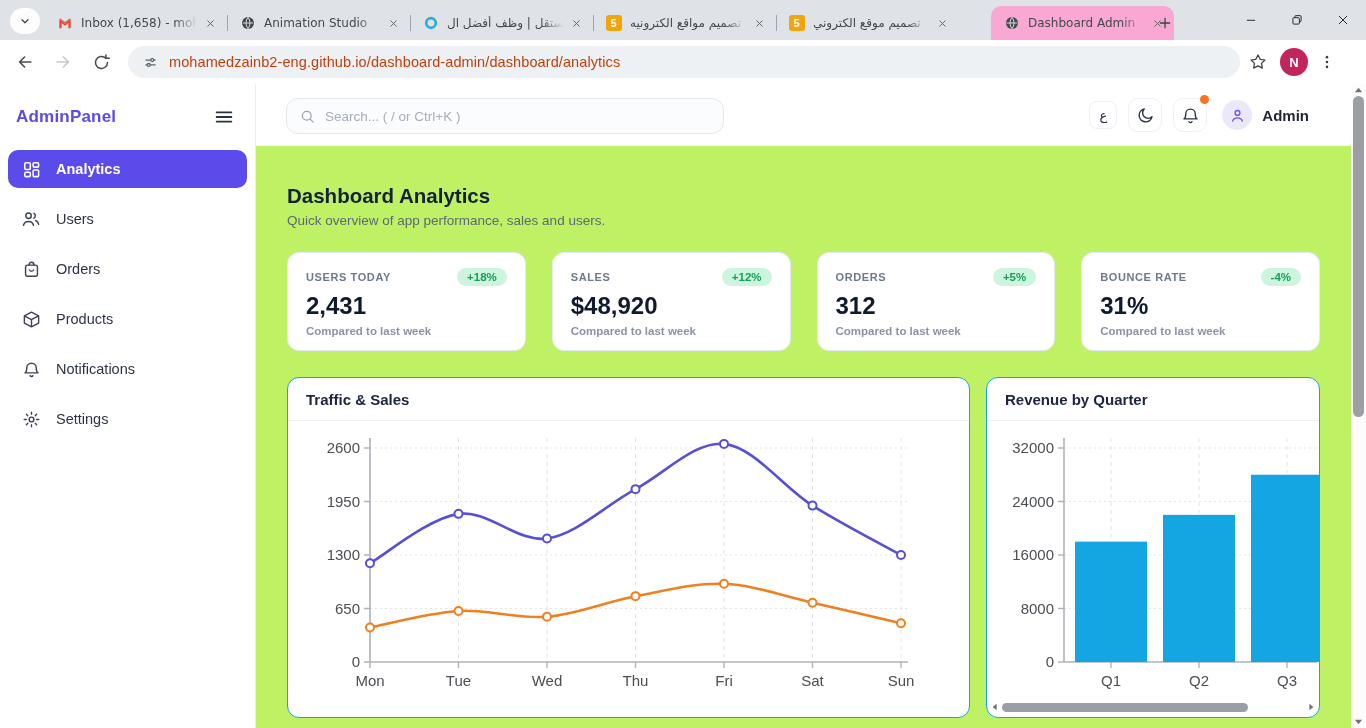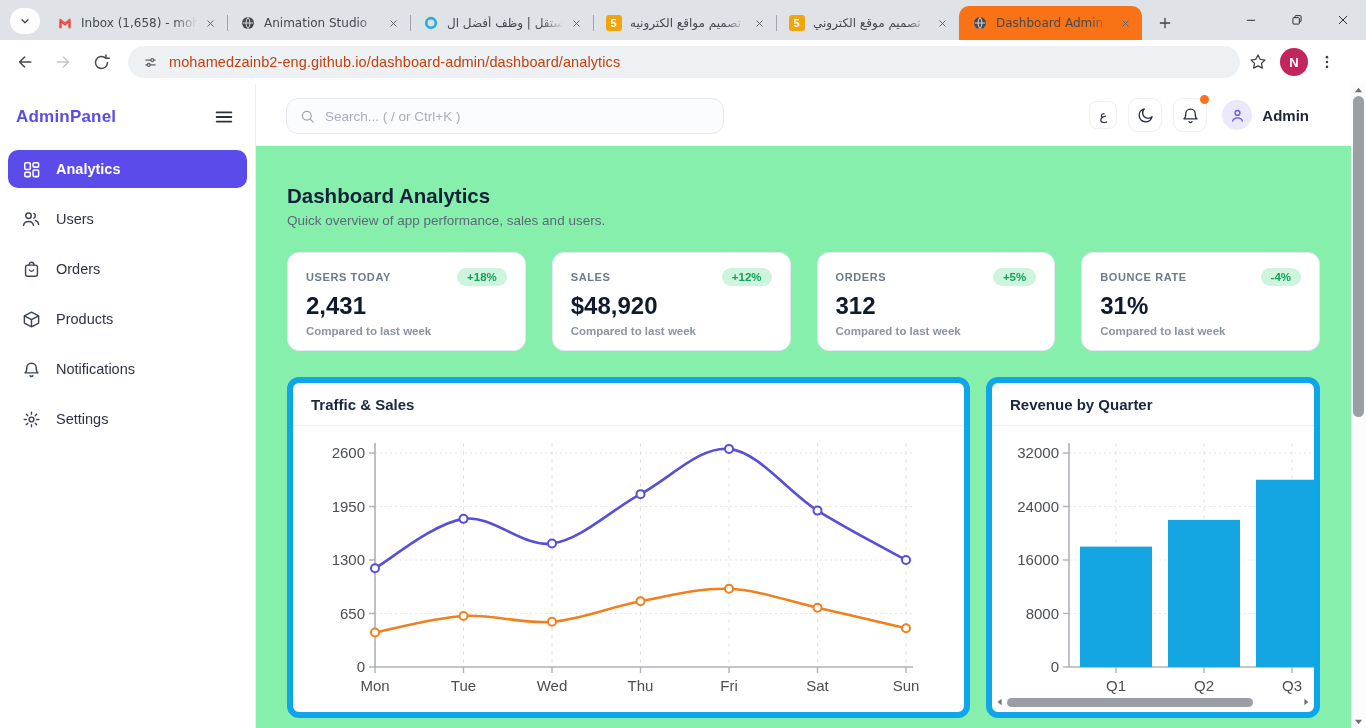--- a/index.html
+++ b/index.html
@@ -3,39 +3,39 @@
 <meta charset="utf-8">
 <style>
   * { margin:0; padding:0; box-sizing:border-box; }
   html,body { width:1366px; height:728px; overflow:hidden; font-family:"Liberation Sans","DejaVu Sans",sans-serif; background:#dee1e6; }
 
   
   .tab-strip { position:absolute; left:0; top:0; width:1366px; height:40px; background:#dfe2e7; }
   .tab-search { position:absolute; left:10px; top:8px; width:30px; height:26px; background:#fdfdfe; border-radius:13px; display:flex; align-items:center; justify-content:center; }
   .tabs { position:absolute; left:44px; top:6px; height:34px; display:flex; }
   .tab { position:relative; width:183px; height:34px; display:flex; align-items:center; padding:0 8px 0 12px; color:#45494e; font-size:12px; border-radius:10px 10px 0 0; cursor:default; }
-  .tab.active { background:#f97316; }
+  .tab.active { background:#f9a8d4;margin-left:32px; }
   .tab .fav { width:17px; height:17px; flex:0 0 17px; display:flex; align-items:center; justify-content:center; margin-right:8px; }
   .tab-title { flex:1; white-space:nowrap; overflow:hidden; font-family:"DejaVu Sans","Liberation Sans",sans-serif; -webkit-mask-image:linear-gradient(to right,#000 78%,transparent 97%); mask-image:linear-gradient(to right,#000 78%,transparent 97%); }
   .tab-close { width:18px; height:18px; border-radius:9px; display:flex; align-items:center; justify-content:center; }
   .tab.sep::after { content:""; position:absolute; right:-1px; top:9px; height:16px; width:1px; background:#9fa4aa; }
   .new-tab { position:absolute; left:1152px; top:10px; width:26px; height:26px; display:flex; align-items:center; justify-content:center; border-radius:13px; }
   .win-controls { position:absolute; right:0; top:0; height:40px; display:flex; }
   .win-btn { width:46px; height:40px; display:flex; align-items:center; justify-content:center; }
 
   .toolbar { position:absolute; left:0; top:40px; width:1366px; height:44px; background:#ffffff; display:flex; align-items:center; }
   .nav-btn { width:34px; height:34px; display:flex; align-items:center; justify-content:center; border-radius:17px; margin-left:4px; }
   .nav-btn:first-child { margin-left:8px; }
   .url-pill { height:32px; background:#eef1f4; border-radius:16px; margin-left:10px; width:1112px; display:flex; align-items:center; padding:0 14px; }
   .url-text { font-size:14.5px; color:#c2410c; margin-left:10px; letter-spacing:.1px;text-align:center; }
   .toolbar-right { display:flex; align-items:center; margin-left:8px; }
   .profile-chip { width:28px; height:28px; border-radius:50%; background:#c2245c; color:#fff; font-size:13px; font-weight:700; display:flex; align-items:center; justify-content:center; margin:0 10px 0 12px; }
 
   
-  .app { position:absolute; left:0; top:84px; width:1366px; height:644px; background:#86efac; }
+  .app { position:absolute; left:0; top:84px; width:1366px; height:644px; background:#bef264; }
   .sidebar { position:absolute; left:0; top:0; width:256px; height:644px; background:#ffffff; border-right:1px solid #eaedf2; }
   .brand-row { display:flex; align-items:center; justify-content:space-between; padding:22px 20px 18px 16px; }
   .brand { color:#5b4be8; font-size:17px; font-weight:700; letter-spacing:.2px; }
   .nav-list { padding:4px 8px; }
   .nav-item { display:flex; align-items:center; gap:14px; height:38px; border-radius:10px; padding:0 12px; margin-bottom:2px; color:#2c3345; font-size:14.5px; font-weight:600; }
   .nav-item .ic { width:22px; height:22px; display:flex; align-items:center; justify-content:center; }
   .nav-item.active { background:#5a4bea; color:#ffffff;text-align:center; }
   .nav-item:not(.active) { font-weight:500; margin-top:12px; }
 
   .main { position:absolute; left:256px; top:0; width:1095px; height:644px; }
@@ -57,21 +57,21 @@
 
   .stats-row { display:flex; gap:26px; margin-top:24px; }
   .stat-card { flex:1; height:99px; background:#fff; border:1px solid #e2e8f4; border-radius:12px; padding:15px 18px; }
   .stat-top { display:flex; align-items:center; justify-content:space-between; }
   .stat-label { font-size:11px; font-weight:600; letter-spacing:.6px; color:#6e7a8c; }
   .stat-badge { background:#cdf4dc; color:#16a05a; font-size:11.5px; font-weight:700; padding:3px 10px; border-radius:999px;text-align:right; }
   .stat-value { margin-top:6px; font-size:24px; font-weight:700; color:#0f1a2e; }
   .stat-note { margin-top:5px; font-size:11.5px; color:#8b94a3;font-weight:bold; }
 
   .charts-row { display:flex; gap:16px; margin-top:26px; }
-  .chart-card { background:#fff; border:6px solid #0ea5e9; border-radius:12px; position:relative; height:341px; overflow:hidden; }
+  .chart-card { background:#fff; border:1px solid #0ea5e9; border-radius:12px; position:relative; height:341px; overflow:hidden; }
   .chart-card.traffic { width:683px; }
   .chart-card.revenue { width:334px; }
   .chart-head { padding:13px 18px 12px; font-size:15px; font-weight:700; color:#1b2540; border-bottom:1px solid #edf0f5; }
   .chart-body { position:relative; }
   .hscroll { position:absolute; left:2px; right:2px; bottom:3px; height:14px; display:flex; align-items:center; }
   .hscroll .thumb { position:absolute; left:13px; width:246px; height:9px; border-radius:5px; background:#9a9fa5; }
   .hs-arrow { width:12px; display:flex; align-items:center; justify-content:center; }
   .hs-arrow.right { position:absolute; right:0; }
 
   .vscroll { position:absolute; right:0; top:0; width:15px; height:644px; background:#fcfcfd; }

